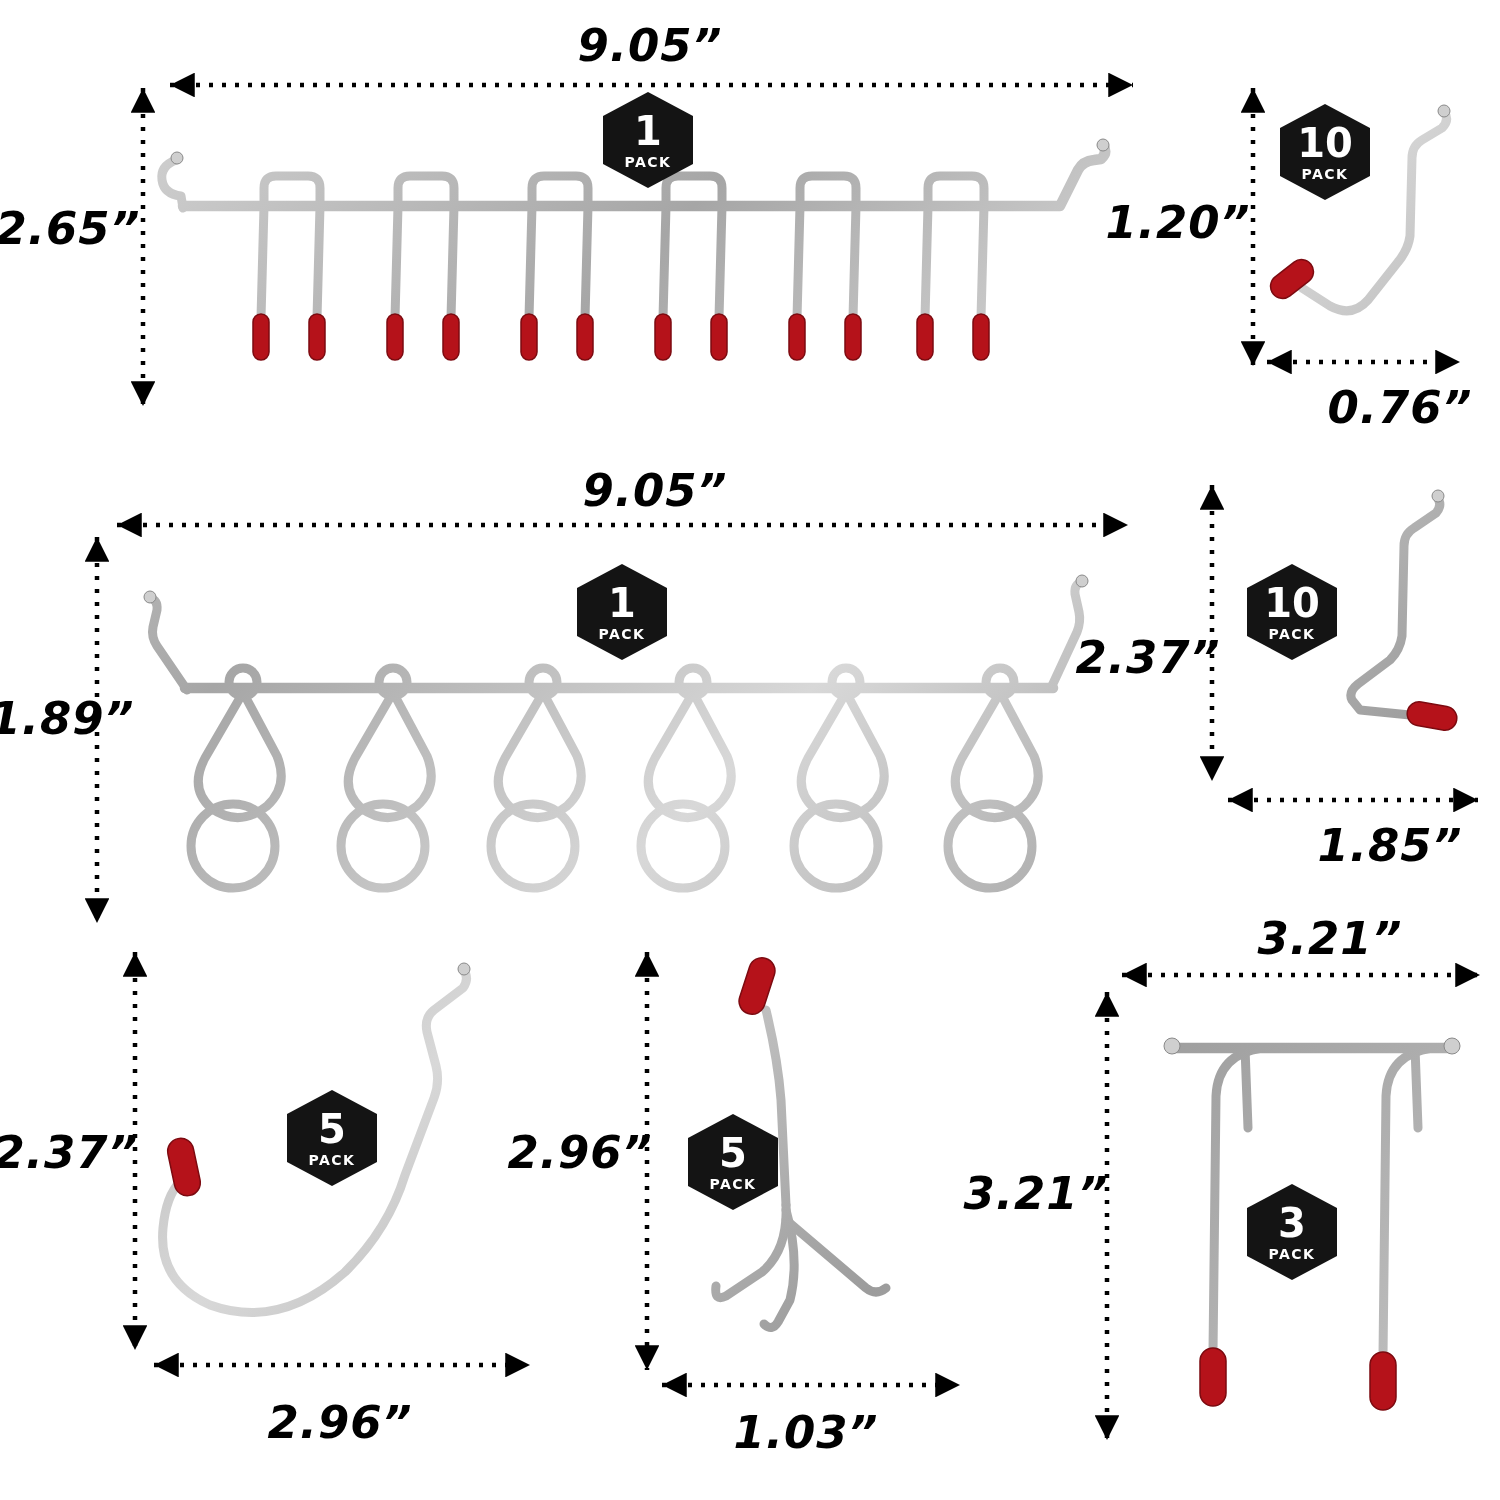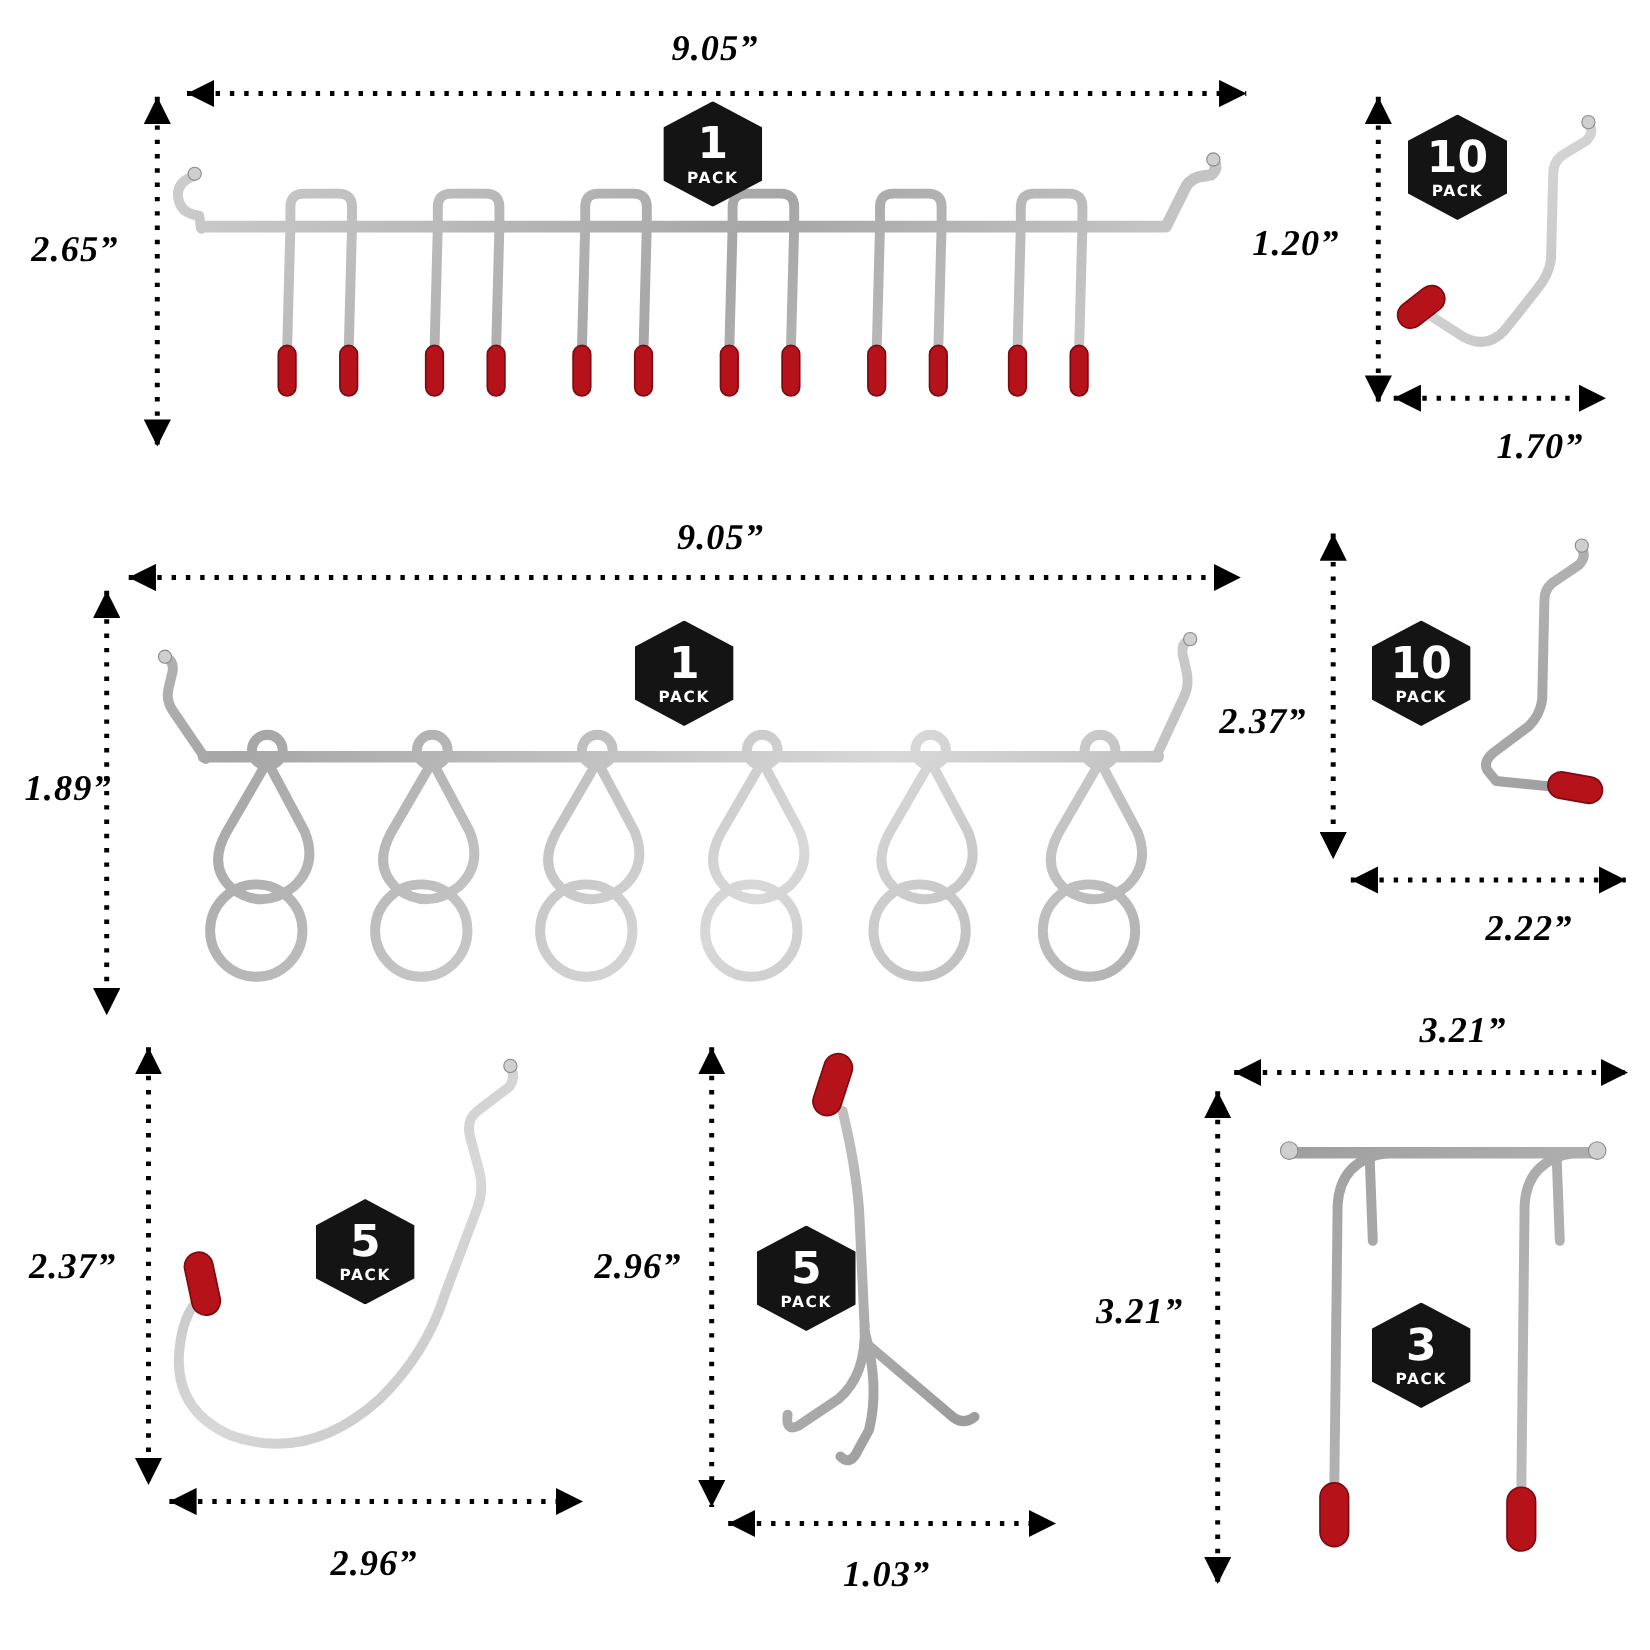--- a/index.html
+++ b/index.html
@@ -11,22 +11,22 @@
   }
   .art { position:absolute; left:0; top:0; }
   .wire { stroke:url(#metalGrad); stroke-width:9; fill:none; stroke-linecap:round; stroke-linejoin:round; }
   .wire-thick { stroke-width:10.5; }
   .ring { stroke:url(#metalGrad); stroke-width:9; fill:none; }
   .cap  { fill:var(--red_tip,#b5121a); stroke:#7c0a10; stroke-width:1.5; }
   .ball { fill:#cfcfcf; stroke:#8a8a8a; stroke-width:1; }
   .dim  { stroke:var(--dimension_line,#000); stroke-width:4.5; stroke-dasharray:4 9; }
   .dim-label {
     position:absolute; transform:translate(-50%,-50%);
-    font-style:italic; font-weight:bold; font-size:33px; letter-spacing:1px;
-    color:var(--dimension_line,#000); white-space:nowrap;font-family:Liberation Serif, serif;
+    font-style:italic; font-weight:bold; font-size:45px; letter-spacing:1px;
+    color:var(--dimension_line,#000); white-space:nowrap;
   }
   .badge {
     position:absolute; transform:translate(-50%,-50%);
     width:90px; height:96px; background:var(--badge_bg,#141414);
     clip-path:polygon(50% 0%,100% 25%,100% 75%,50% 100%,0% 75%,0% 25%);
     display:flex; flex-direction:column; align-items:center; justify-content:center;
     color:var(--badge_text,#ffffff); text-align:center;
   }
   .badge-num  { font-size:40px; font-weight:bold; line-height:1; }
   .badge-word { font-size:14px; font-weight:bold; letter-spacing:1.5px; margin-top:3px; }
@@ -175,25 +175,25 @@
     <line class="dim" x1="154" y1="1365" x2="530" y2="1365" marker-start="url(#ah)" marker-end="url(#ah)"></line>
     <line class="dim" x1="647" y1="952" x2="647" y2="1370" marker-start="url(#ah)" marker-end="url(#ah)"></line>
     <line class="dim" x1="662" y1="1385" x2="960" y2="1385" marker-start="url(#ah)" marker-end="url(#ah)"></line>
     <line class="dim" x1="1122" y1="975" x2="1480" y2="975" marker-start="url(#ah)" marker-end="url(#ah)"></line>
     <line class="dim" x1="1107" y1="992" x2="1107" y2="1440" marker-start="url(#ah)" marker-end="url(#ah)"></line>
   </svg>
 
   <div class="dim-label" style="left:650px; top:45px;">9.05”</div>
   <div class="dim-label" style="left:68px;  top:228px;">2.65”</div>
   <div class="dim-label" style="left:1178px;top:222px;">1.20”</div>
-  <div class="dim-label" style="left:1400px;top:407px;">1.70”</div>
+  <div class="dim-label" style="left:1400px;top:407px;">0.76”</div>
   <div class="dim-label" style="left:655px; top:490px;">9.05”</div>
   <div class="dim-label" style="left:62px;  top:718px;">1.89”</div>
   <div class="dim-label" style="left:1148px;top:657px;">2.37”</div>
-  <div class="dim-label" style="left:1390px;top:845px;">2.22”</div>
+  <div class="dim-label" style="left:1390px;top:845px;">1.85”</div>
   <div class="dim-label" style="left:66px;  top:1152px;">2.37”</div>
   <div class="dim-label" style="left:340px; top:1422px;">2.96”</div>
   <div class="dim-label" style="left:580px; top:1152px;">2.96”</div>
   <div class="dim-label" style="left:806px; top:1432px;">1.03”</div>
   <div class="dim-label" style="left:1330px;top:938px;">3.21”</div>
   <div class="dim-label" style="left:1036px;top:1193px;">3.21”</div>
 
   <div class="badge" style="left:648px; top:140px;">
     <div class="badge-num">1</div>
     <div class="badge-word">PACK</div>

